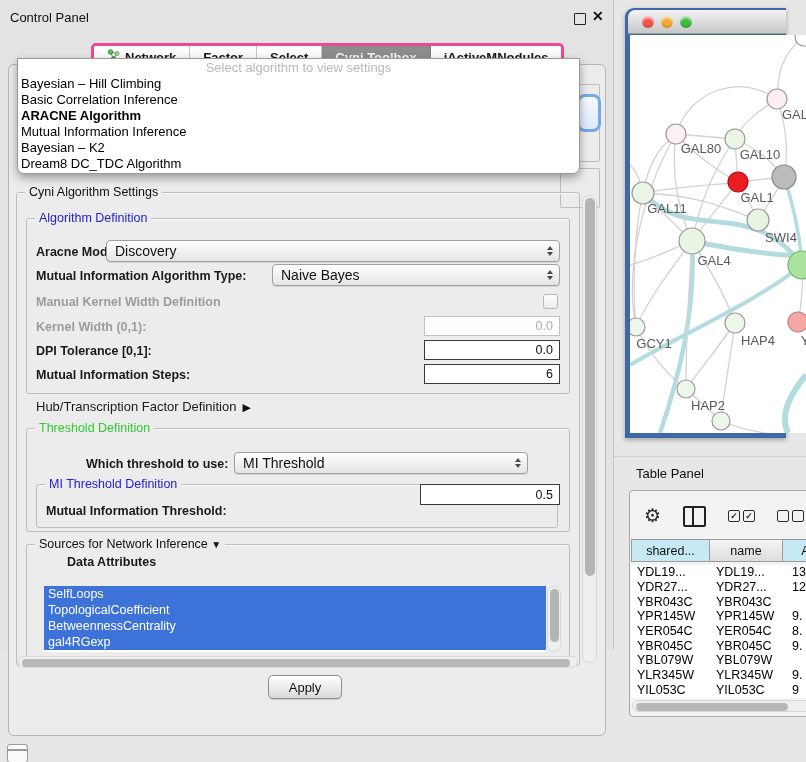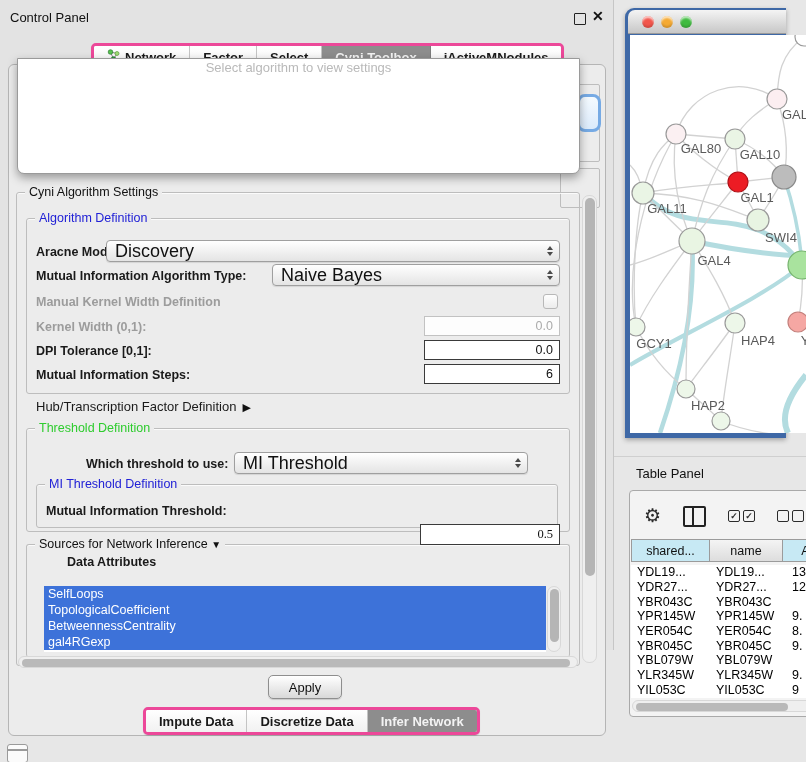--- a/index.html
+++ b/index.html
@@ -29,21 +29,21 @@
   #algo-placeholder{height:16px;line-height:16px;text-align:center;color:#b9b9b9;font-size:13px;margin-top:1px;}
   .dd-item{height:16px;line-height:16px;font-size:13px;color:#000;padding-left:3px;white-space:nowrap;}
   .dd-item.sel{font-weight:bold;}
   
   .gb{position:absolute;border:1px solid #bdbdbd;border-radius:3px;box-shadow:inset 0 1px 0 rgba(255,255,255,.8);}
   .gb-t{position:absolute;top:-8px;left:8px;background:#ececec;padding:0 4px;font-size:12.5px;color:#111;white-space:nowrap;}
   .gb-t.blue{color:#2121d6;}
   .gb-t.green{color:#2ecc2e;}
   .lbl{position:absolute;font-size:12.5px;font-weight:bold;color:#1a1a1a;white-space:nowrap;}
   .lbl.dis{color:#9c9c9c;}
-  .combo{position:absolute;display:flex;align-items:center;border:1px solid #9f9f9f;border-radius:4px;background:linear-gradient(#ffffff,#e4e4e4);font-size:18px;color:#111;padding-left:8px;box-sizing:border-box;box-shadow:0 1px 1px rgba(0,0,0,.1);}
+  .combo{position:absolute;display:flex;align-items:center;border:1px solid #9f9f9f;border-radius:4px;background:linear-gradient(#ffffff,#e4e4e4);font-size:14px;color:#111;padding-left:8px;box-sizing:border-box;box-shadow:0 1px 1px rgba(0,0,0,.1);}
   .spin{margin-left:auto;margin-right:6px;display:flex;flex-direction:column;align-items:center;gap:2px;}
   .spin i{display:block;width:0;height:0;border-left:3.5px solid transparent;border-right:3.5px solid transparent;}
   .spin .up{border-bottom:4px solid #4a4a4a;}
   .spin .dn{border-top:4px solid #4a4a4a;}
   .tfield{position:absolute;background:#fff;border:1px solid #8e8e8e;font-size:12.5px;color:#111;text-align:right;box-sizing:border-box;display:flex;align-items:center;justify-content:flex-end;padding-right:6px;}
   .tfield.strong{border:1.5px solid #3a3a3a;}
   .tfield.dis{border-color:#c2c2c2;color:#ababab;background:#fdfdfd;}
   .checkbox{position:absolute;width:13px;height:13px;border:1px solid #b8b8b8;border-radius:3px;background:linear-gradient(#fefefe,#ececec);}
   .arrow-right::after{content:"▶";font-size:11px;color:#111;margin-left:6px;}
   .arrow-down{font-size:10px;color:#111;}
@@ -169,21 +169,21 @@
     <span>MI Threshold</span>
     <span class="spin">
         <i class="up"></i>
         <i class="dn"></i>
       </span>
   </div>
   <div class="gb" style="left:36px;top:484px;width:520px;height:42px;z-index:12;">
     <span class="gb-t blue">MI Threshold Definition</span>
   </div>
   <div class="lbl" style="left:46px;top:504px;z-index:13;">Mutual Information Threshold:</div>
-  <div class="tfield strong" style="left:420px;top:524px;width:140px;height:21px;z-index:13;font-family:Liberation Serif, serif;">0.5</div>
+  <div class="tfield strong" style="left:420px;top:484px;width:140px;height:21px;z-index:13;">0.5</div>
 
   <div class="gb" style="left:26px;top:544px;width:542px;height:112px;border-bottom:none;z-index:11;">
     <span class="gb-t"><span>Sources for Network Inference</span> <span class="arrow-down">▼</span></span>
   </div>
   <div class="lbl" style="left:36px;top:555px;z-index:12;padding-left:31px;">Data Attributes</div>
   <div id="attr-list" style="z-index:12;">
       <div class="attr-item">SelfLoops</div>
       <div class="attr-item">TopologicalCoefficient</div>
       <div class="attr-item">BetweennessCentrality</div>
       <div class="attr-item">gal4RGexp</div>
@@ -194,34 +194,31 @@
 
   <div class="sb-track-h" style="left:18px;top:656px;width:560px;height:12px;z-index:14;">
     <div class="sb-thumb-h" style="left:3px;top:1.5px;width:548px;height:8px;"></div>
   </div>
   <div class="sb-track-v" style="left:582px;top:195px;width:15px;height:468px;z-index:14;">
     <div class="sb-thumb-v" style="left:2px;top:2px;width:10px;height:378px;"></div>
   </div>
 
   <div id="apply-btn" style="z-index:14;">Apply</div>
 
-  <div class="tabstrip" id="bottom-tabs">
-      <div class="tab">
-        <span>Impute Data</span>
-      </div>
-      <div class="tab">
-        <span>Discretize Data</span>
-      </div>
-      <div class="tab sel">
-        <span>Infer Network</span>
-      </div>
-    </div>
 
   <div id="algo-popup">
     <div id="algo-placeholder">Select algorithm to view settings</div>
+    <div id="algo-items">
+        <div class="dd-item">Bayesian – Hill Climbing</div>
+        <div class="dd-item">Basic Correlation Inference</div>
+        <div class="dd-item sel">ARACNE Algorithm</div>
+        <div class="dd-item">Mutual Information Inference</div>
+        <div class="dd-item">Bayesian – K2</div>
+        <div class="dd-item">Dream8 DC_TDC Algorithm</div>
+      </div>
   </div>
 </div>
 
 <div id="mini-grid"></div>
 
 <div id="net-window">
   <div id="net-titlebar">
     <span class="traffic" id="tl-red" style="background: rgb(242, 86, 76);"></span>
     <span class="traffic" id="tl-yellow" style="background: rgb(245, 170, 51);"></span>
     <span class="traffic" id="tl-green" style="background: rgb(63, 187, 63);"></span>

